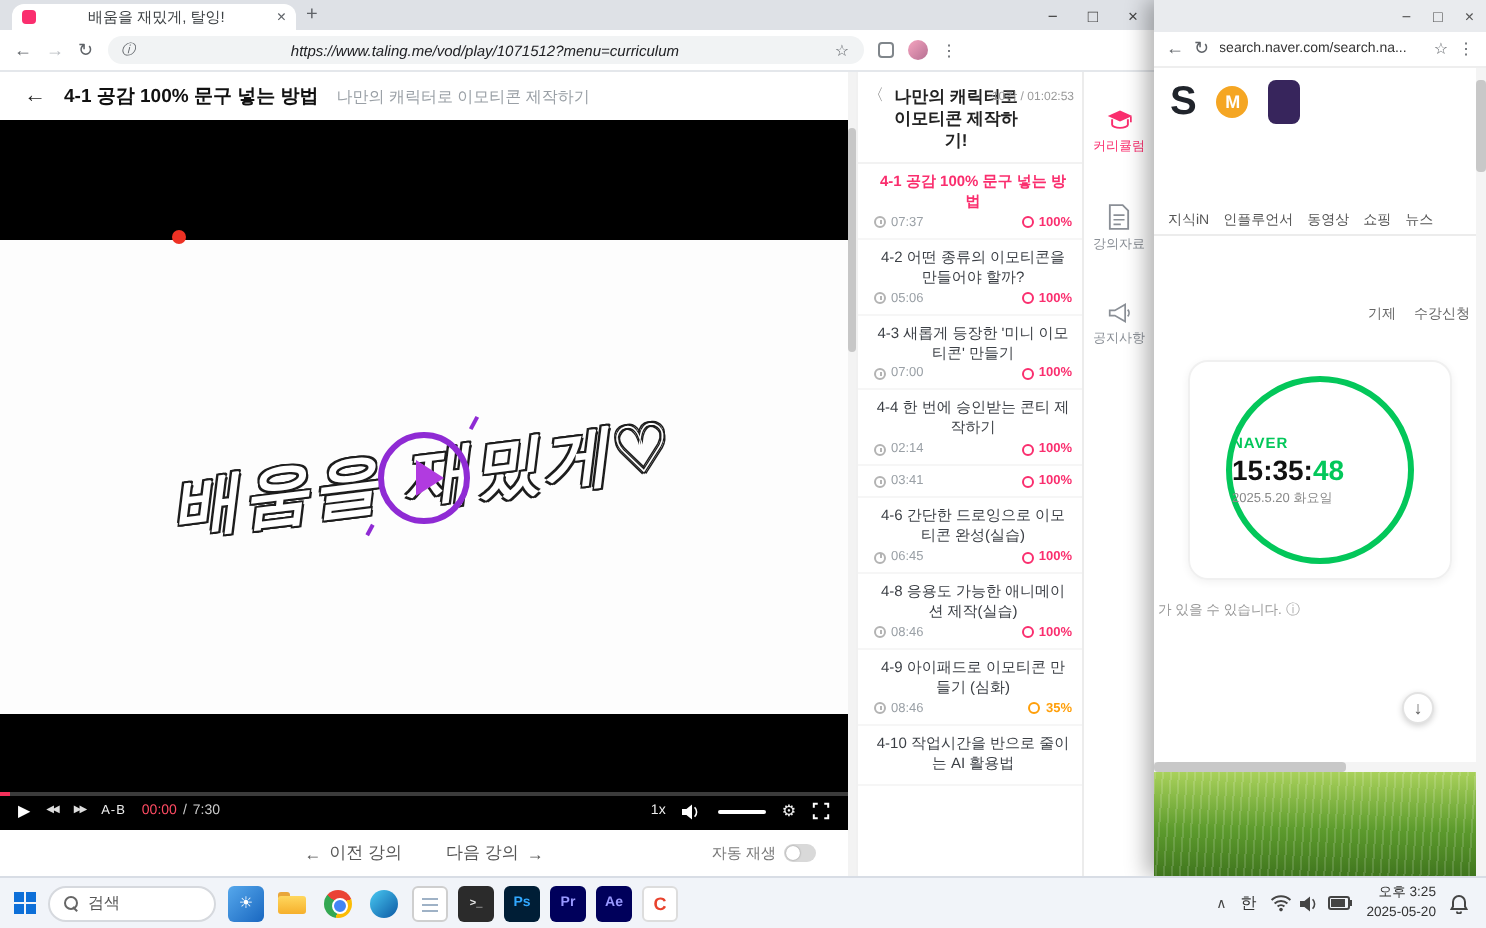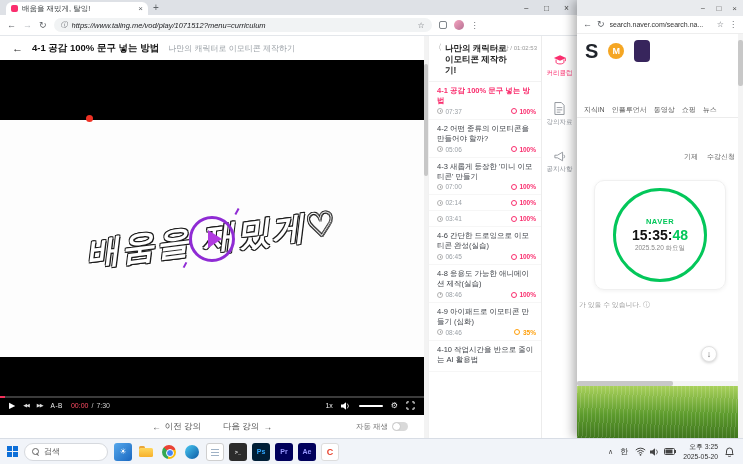--- a/index.html
+++ b/index.html
@@ -3,21 +3,21 @@
 <meta charset="utf-8">
 <style>
   :root{
     --pink:#fa2e6e; --orange:#ff9f0a; --green:#03c75a; --purple:#8f2bd4;
   }
   *{margin:0;padding:0;box-sizing:border-box;font-family:"Liberation Sans","DejaVu Sans",sans-serif;}
   html,body{width:743px;height:464px;overflow:hidden;background:#9aa0a8;}
   .stage{position:relative;width:743px;height:464px;overflow:hidden;}
 
   
-  .taling-window{position:absolute;left:0;top:0;width:577px;height:438px;background:#86efac;display:flex;flex-direction:column;}
+  .taling-window{position:absolute;left:0;top:0;width:577px;height:438px;background:#86efac;display:flex;flex-direction:column;text-align:center;}
   .tw-tabstrip{height:15px;background:#dee1e6;position:relative;display:flex;align-items:flex-end;flex:0 0 auto;}
   .tw-tab{margin-left:6px;width:142px;height:13px;background:#fff;border-radius:6px 6px 0 0;display:flex;align-items:center;gap:4px;padding:0 5px;}
   .tw-favicon{width:7px;height:7px;border-radius:2px;background:var(--pink);flex:0 0 auto;}
   .tw-tab-title{font-size:7.5px;color:#3c4043;flex:1;white-space:nowrap;overflow:hidden;}
   .tw-tab-close{font-size:8px;color:#5f6368;line-height:1;}
   .tw-newtab{font-size:10px;color:#5f6368;margin-left:5px;line-height:1;padding-bottom:2px;}
   .win-controls{position:absolute;right:8px;top:0;height:100%;display:flex;align-items:center;gap:15px;font-size:8.5px;color:#444;}
   .tw-toolbar{height:21px;background:#fff;border-bottom:1px solid #e4e7eb;display:flex;align-items:center;gap:7px;padding:0 7px;flex:0 0 auto;}
   .nav-ic{font-size:9px;color:#5f6368;line-height:1;}
   .nav-ic.dim{color:#b9bdc2;}
@@ -105,21 +105,21 @@
   .nw-content{position:relative;flex:1;background:#fff;overflow:hidden;}
   .nw-shortcuts{display:flex;align-items:center;gap:10px;padding:6px 8px;}
   .sc-s{font-size:20px;font-weight:bold;color:#20242b;line-height:1;}
   .sc-m{width:16px;height:16px;border-radius:50%;background:#f5a623;color:#fff;font-size:9px;font-weight:bold;display:flex;align-items:center;justify-content:center;}
   .sc-app{width:16px;height:22px;border-radius:4px;background:#37255c;}
   .nw-tabs{display:flex;gap:7px;align-items:center;height:16px;padding:0 7px;border-bottom:1px solid #ececec;margin-top:34px;}
   .nw-tab{font-size:7px;color:#555;white-space:nowrap;}
   .nw-links{display:flex;justify-content:flex-end;gap:9px;padding:4px 8px;margin-top:30px;}
   .nw-link{font-size:7px;color:#666;}
   .clock-card{margin:14px auto 0;width:132px;height:110px;border:1px solid #f0f0f0;border-radius:10px;box-shadow:0 1px 4px rgba(0,0,0,.06);display:flex;align-items:center;justify-content:center;}
-  .clock-ring{width:94px;height:94px;border-radius:50%;border:3px solid var(--green);display:flex;flex-direction:column;align-items:center;justify-content:center;gap:2px;}
+  .clock-ring{width:94px;height:94px;border-radius:50%;border:3px solid var(--green);display:flex;flex-direction:column;justify-content:center;gap:2px;}
   .clock-brand{font-size:7.5px;font-weight:bold;color:var(--green);letter-spacing:.5px;}
   .clock-time{font-family:"DejaVu Sans Mono",monospace;font-size:14px;font-weight:bold;color:#111;line-height:1;}
   .clock-sec{color:var(--green);}
   .clock-date{font-size:6.5px;color:#888;}
   .nw-note{display:flex;align-items:center;gap:2px;padding:10px 6px 0 2px;}
   .nw-note-text{font-size:6.8px;color:#999;white-space:nowrap;overflow:hidden;}
   .nw-note-ic{font-size:7px;color:#aaa;}
   .scroll-down-btn{position:absolute;right:26px;top:312px;width:16px;height:16px;border-radius:50%;background:#fff;border:1px solid #e2e2e2;box-shadow:0 1px 3px rgba(0,0,0,.18);display:flex;align-items:center;justify-content:center;font-size:9px;color:#666;}
   .nw-hscroll{position:absolute;left:0;bottom:52px;width:100%;height:5px;background:#f4f4f4;}
   .nw-hscroll-thumb{width:58%;height:100%;background:#c8c8c8;border-radius:2px;}
@@ -287,20 +287,21 @@
       <span class="ic-clock"></span>
       <span class="cur-time">07:00</span>
       <span class="cur-right">
         <span class="ic-ring"></span>
         <span class="cur-prog">100%</span>
       </span>
     </div>
   </div>
 
   <div class="cur-item">
+    <div class="cur-title">4-4 한 번에 승인받는 콘티 제작하기</div>
     <div class="cur-meta">
       <span class="ic-clock"></span>
       <span class="cur-time">02:14</span>
       <span class="cur-right">
         <span class="ic-ring"></span>
         <span class="cur-prog">100%</span>
       </span>
     </div>
   </div>
 

